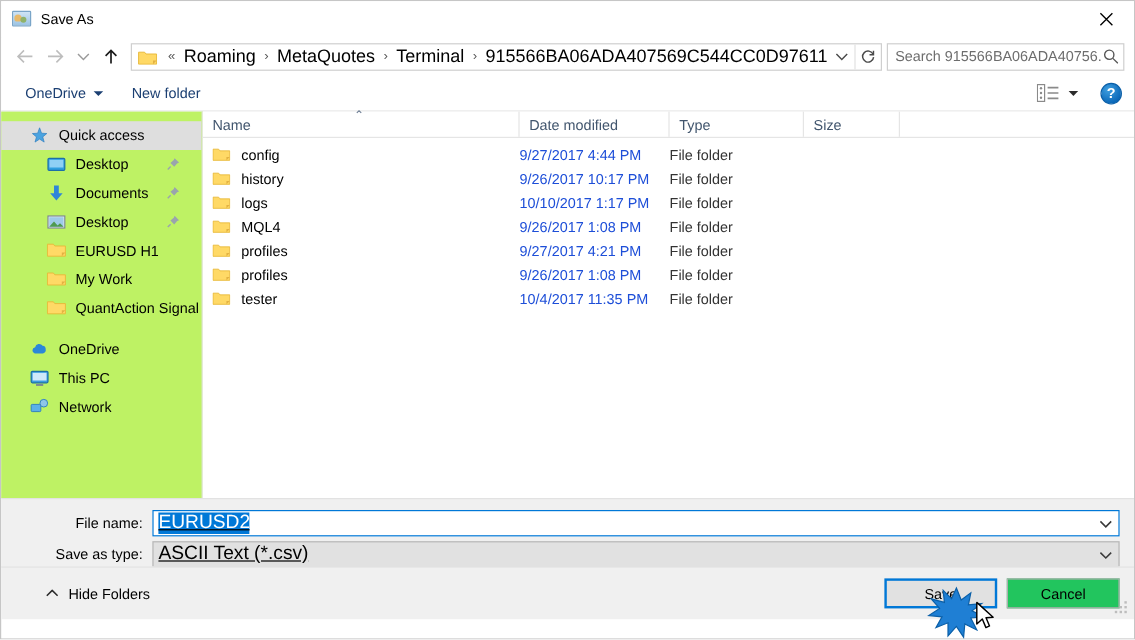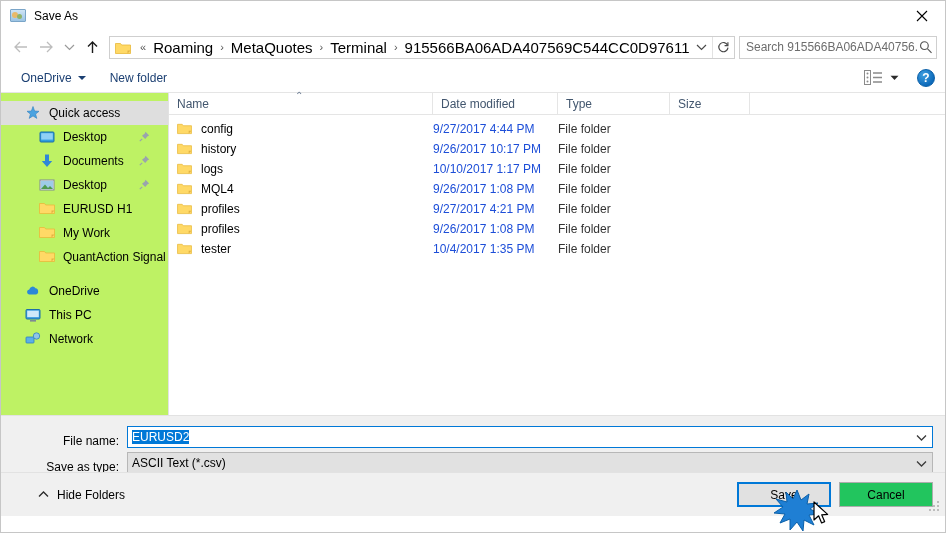--- a/index.html
+++ b/index.html
@@ -144,32 +144,32 @@
   .cell-date { width: 125px; flex:0 0 125px; color:#1d4ed8; }
   .cell-type { width: 112px; flex:0 0 112px; color:#333; }
   .cell-size { width: 80px; flex:0 0 80px; color:#333; }
   .folder-ico { width:15px; height:13px; margin-right: 9px; flex:0 0 auto; position:relative; }
 
   
   .formarea {
     border-top:1px solid #e2e2e2; background:#f0f0f0;
     height: 57px; padding-top: 8px;
   }
-  .formrow { display:flex; align-items:flex-end; height: 24px; margin-bottom: 2px; }
+  .formrow { display:flex; align-items:center; height: 24px; margin-bottom: 2px; }
   .formlabel {
     width: 126px; flex:0 0 126px; text-align:right; padding-right: 8px;
     font-size:12px; color:#000;
   }
   .combo {
     height: 22px; margin-right: 12px; flex:1 1 auto;
     display:flex; align-items:center; position:relative; min-width:0;
   }
   .combo.filename { border:1px solid #0078d7; background:#fff; }
   .combo.savetype { border:1px solid #b7b7b7; background:#e1e1e1; }
-  .combo .val { padding-left: 4px; font-size:12px; white-space:nowrap; overflow:hidden; }
+  .combo .val { padding-left: 4px; font-size:16px; white-space:nowrap; overflow:hidden;text-decoration:underline; }
   .combo.filename .val span.sel { background:#0078d7; color:#fff; padding: 1px 0; }
   .combo .chev { position:absolute; right:0; top:0; width:22px; height:20px;
                  display:flex; align-items:center; justify-content:center; }
 
   
   .footer {
     height: 44px; background:#f0f0f0; border-top:1px solid #e2e2e2;
     display:flex; align-items:center; position:relative;padding-left:23px;
   }
   .hidefolders {
@@ -529,21 +529,21 @@
         <div class="row">
           <div class="cell-name">
             <span class="folder-ico">
               <svg width="15" height="13" viewBox="0 0 16 14">
                 <path d="M0.5 2.5 h5 l1.2 1.5 h8.8 v8.5 h-15 z" fill="#ffd966" stroke="#e8b93a" stroke-width="0.8"></path>
                 <path d="M12.5 12.5 v-3 h3 z" fill="#e3b243"></path>
               </svg>
             </span>
             <span>tester</span>
           </div>
-          <div class="cell-date">10/4/2017 1:35 PM</div>
+          <div class="cell-date">10/4/2017 11:35 PM</div>
           <div class="cell-type">File folder</div>
           <div class="cell-size"></div>
         </div>
       </div>
     </div>
   </div>
 
   <div class="formarea">
     <div class="formrow">
       <div class="formlabel">File name:</div>

